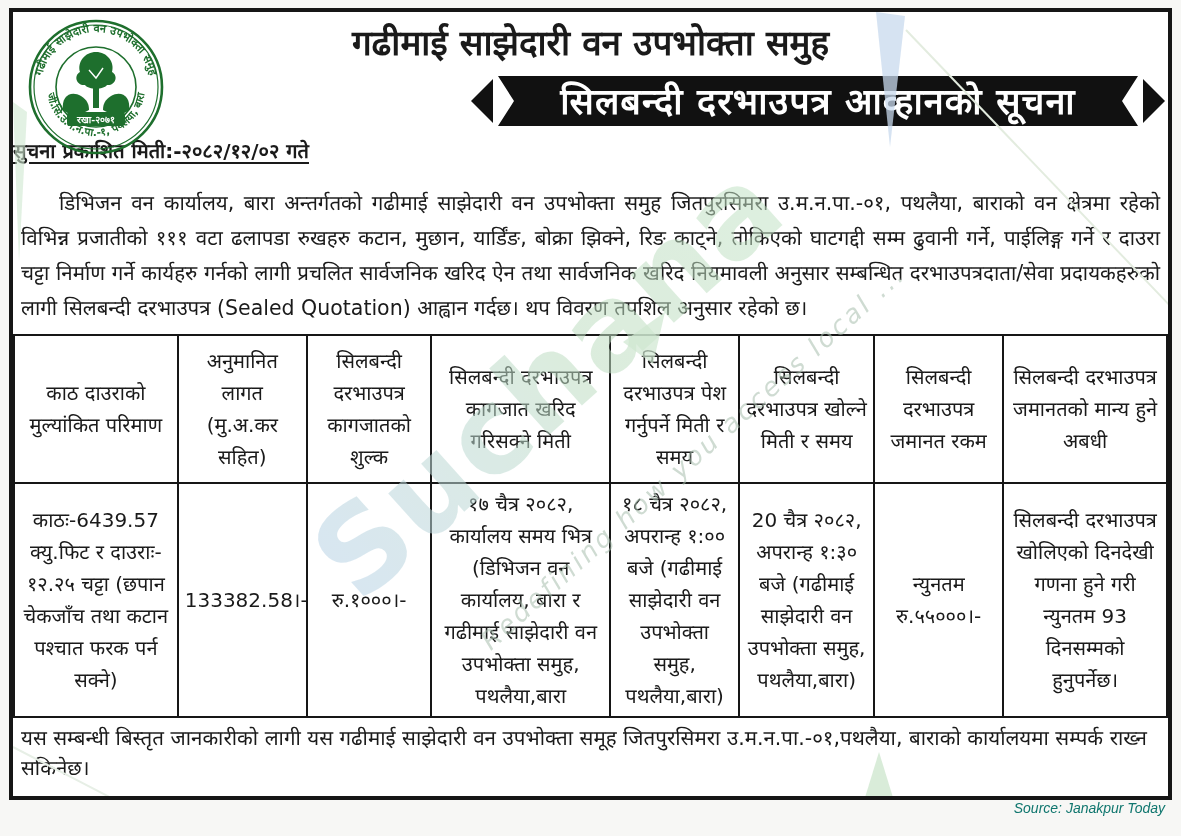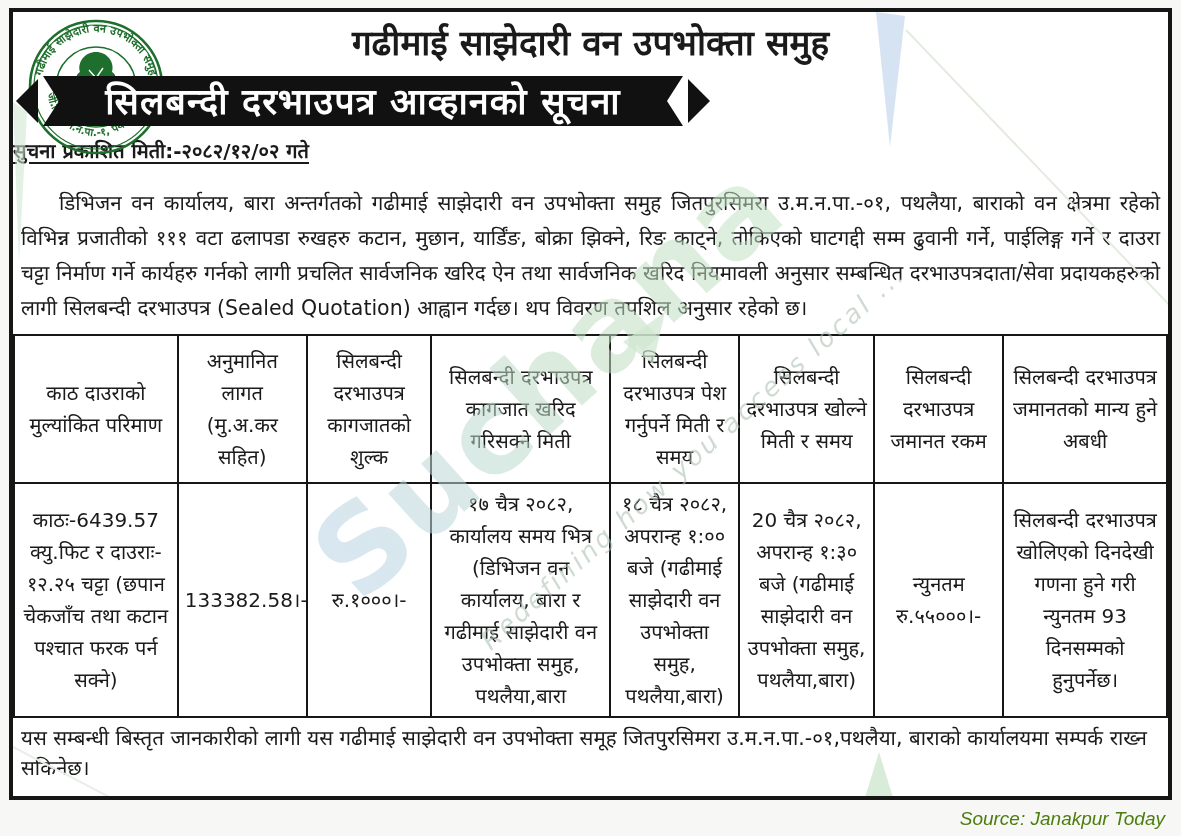--- a/index.html
+++ b/index.html
@@ -10,21 +10,21 @@
            background:#ffffff; border:4px solid #161616; overflow:hidden; }
 
   
   .header { position:relative; text-align:center; padding-top:10px; }
   .logo { position:absolute; left:14px; top:6px; width:138px; height:138px; }
   .org-name   { font-size:35px; font-weight:bold; line-height:1.25; }
   .office-line{ font-size:29px; font-weight:bold; line-height:1.35; }
   .addr-line  { font-size:26px; font-weight:bold; line-height:1.35; }
 
   
-  .banner-wrap { display:flex; justify-content:flex-start; margin-top:8px; }
+  .banner-wrap { display:flex; justify-content:flex-end; margin-top:8px; }
   .banner { position:relative; width:700px; height:54px; }
   .banner svg { position:absolute; inset:0; }
   .banner-text { position:absolute; inset:0; display:flex; align-items:center; justify-content:center;
                  color:#ffffff; font-size:36px; font-weight:bold; letter-spacing:1px; }
 
   .date-line { text-align:left; margin-top:9px; font-size:20px; font-weight:bold;
                text-decoration:underline; text-underline-offset:4px; }
 
   
   .body-par { margin:22px 8px 8px 8px; font-size:20.5px; line-height:35px;
@@ -33,22 +33,22 @@
   
   table { width:100%; border-collapse:collapse; table-layout:fixed; }
   td { border:2.5px solid #161616; text-align:center; vertical-align:middle;
        font-size:20px; line-height:1.6; padding:4px 6px; }
   tr.hdr td { height:148px; }
   tr.dat td { height:196px; }
 
   
   .footer { padding:5px 8px 0 8px; font-size:20.5px; line-height:30px; }
 
-  .source { position:absolute; right:16px; bottom:6px; font-size:19px; font-style:italic;
-            font-family:"Liberation Sans","DejaVu Sans",sans-serif; color:#4d7c0f; }
+  .source { position:absolute; right:16px; bottom:20px; font-size:14px; font-style:italic;
+            font-family:"Liberation Sans","DejaVu Sans",sans-serif; color:#0f766e; }
 
   
   .wm-layer { position:absolute; inset:0; pointer-events:none; z-index:5; }
   .wm-brand { position:absolute; left:215px; top:300px; width:640px;
               transform:rotate(-42deg); transform-origin:center;
               font-size:118px; font-weight:bold;
               background:linear-gradient(90deg,#b9d2ea 0%,#bfdec2 55%,#c4e3c6 100%);
               -webkit-background-clip:text; background-clip:text; color:transparent;
               opacity:0.55; letter-spacing:2px; text-align:center; }
   .wm-tagline { position:absolute; left:300px; top:430px; width:760px;

